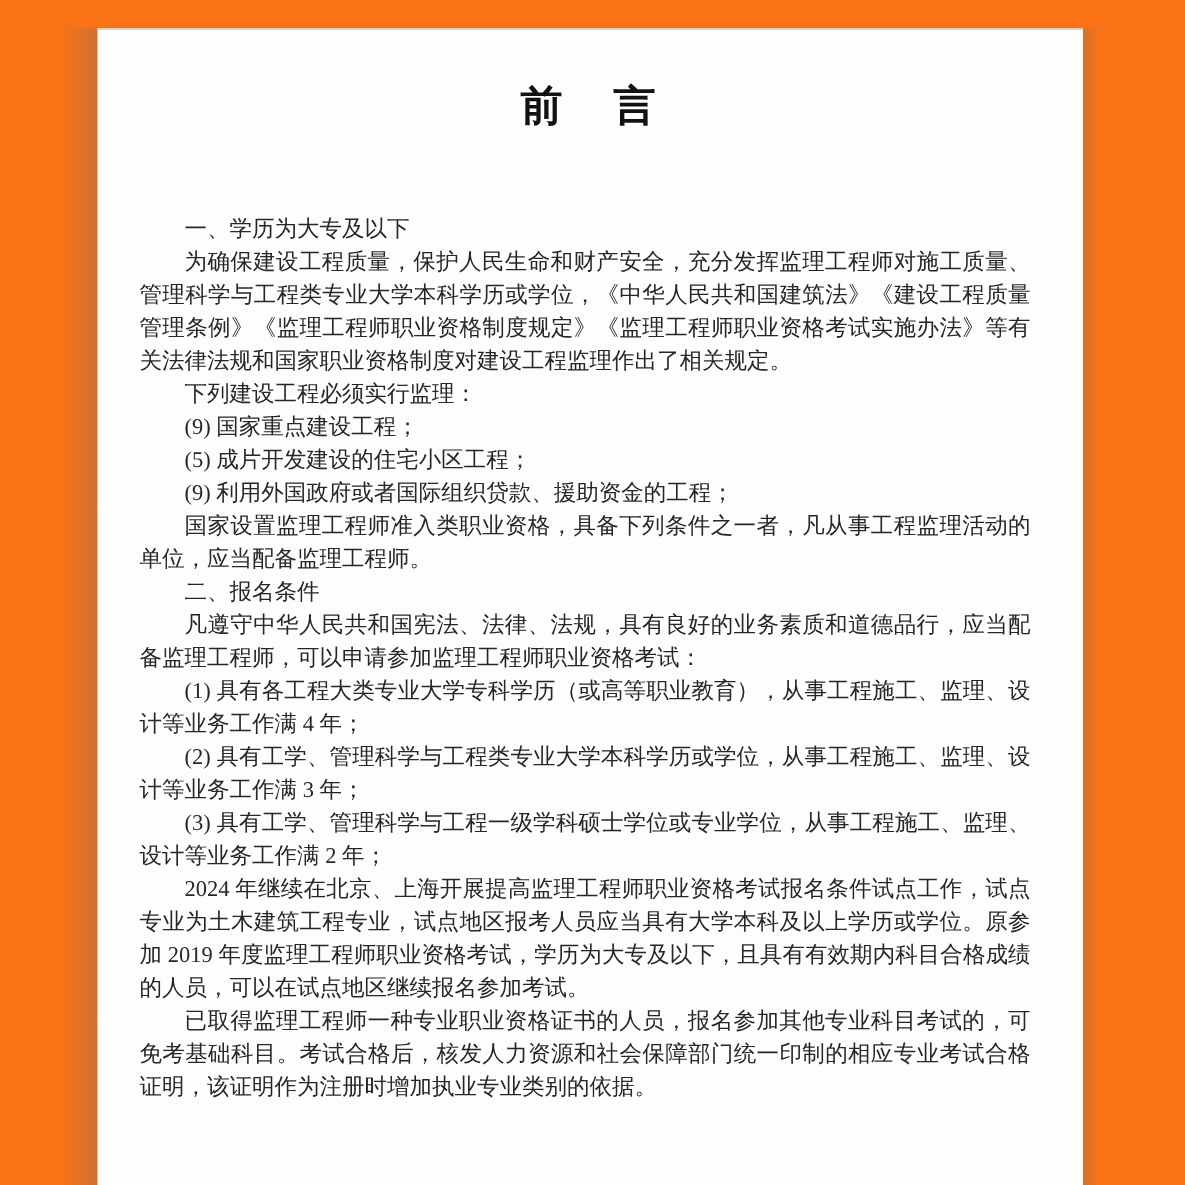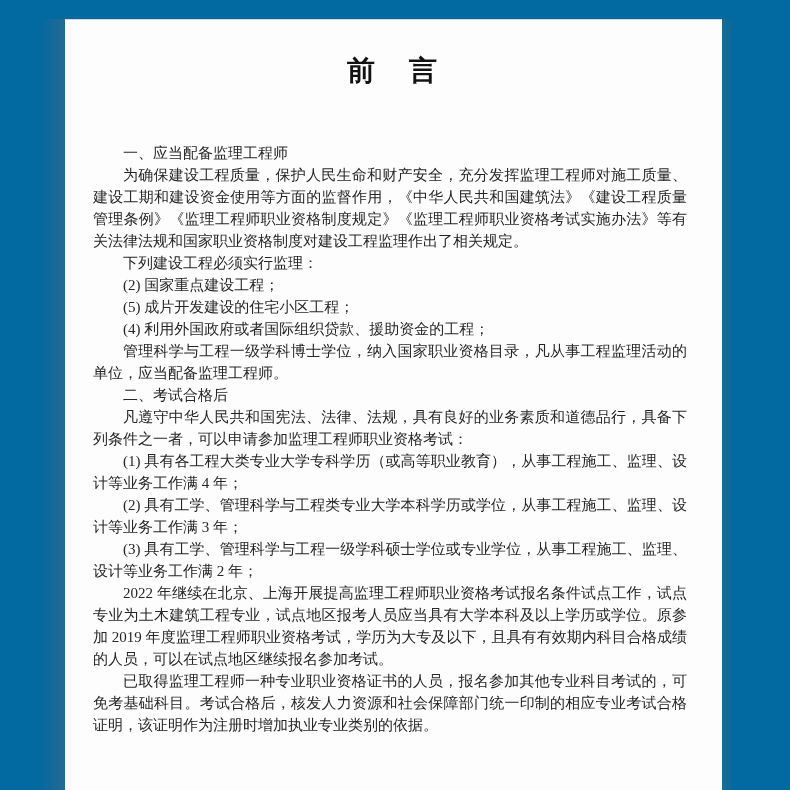--- a/index.html
+++ b/index.html
@@ -9,21 +9,21 @@
     height: 790px;
     background: #ffffff;
     overflow: hidden;
     font-family: "Liberation Serif", "DejaVu Serif", serif;
   }
   .viewport {
     position: relative;
     width: 790px;
     height: 790px;
     overflow: hidden;
-    background: #0369a1;
+    background: #f97316;
   }
   
   .edge-shadow-left {
     position: absolute;
     left: 40px;
     top: 19px;
     width: 25px;
     height: 771px;
     background: linear-gradient(to right, rgba(130,130,130,0) 0%, rgba(110,110,110,0.30) 100%);
   }
@@ -76,29 +76,29 @@
 <body>
 
 <div class="viewport">
   <div class="edge-shadow-left"></div>
   <div class="edge-shadow-right"></div>
 
   <div class="sheet">
     <div class="doc-title">前　言</div>
 
     <div class="content">
-      <p>一、应当配备监理工程师</p>
-      <p>为确保建设工程质量，保护人民生命和财产安全，充分发挥监理工程师对施工质量、建设工期和建设资金使用等方面的监督作用，《中华人民共和国建筑法》《建设工程质量管理条例》《监理工程师职业资格制度规定》《监理工程师职业资格考试实施办法》等有关法律法规和国家职业资格制度对建设工程监理作出了相关规定。</p>
+      <p>一、学历为大专及以下</p>
+      <p>为确保建设工程质量，保护人民生命和财产安全，充分发挥监理工程师对施工质量、管理科学与工程类专业大学本科学历或学位，《中华人民共和国建筑法》《建设工程质量管理条例》《监理工程师职业资格制度规定》《监理工程师职业资格考试实施办法》等有关法律法规和国家职业资格制度对建设工程监理作出了相关规定。</p>
       <p>下列建设工程必须实行监理：</p>
-      <p>(2) 国家重点建设工程；</p>
+      <p>(9) 国家重点建设工程；</p>
       <p>(5) 成片开发建设的住宅小区工程；</p>
-      <p>(4) 利用外国政府或者国际组织贷款、援助资金的工程；</p>
-      <p>管理科学与工程一级学科博士学位，纳入国家职业资格目录，凡从事工程监理活动的单位，应当配备监理工程师。</p>
-      <p>二、考试合格后</p>
-      <p>凡遵守中华人民共和国宪法、法律、法规，具有良好的业务素质和道德品行，具备下列条件之一者，可以申请参加监理工程师职业资格考试：</p>
+      <p>(9) 利用外国政府或者国际组织贷款、援助资金的工程；</p>
+      <p>国家设置监理工程师准入类职业资格，具备下列条件之一者，凡从事工程监理活动的单位，应当配备监理工程师。</p>
+      <p>二、报名条件</p>
+      <p>凡遵守中华人民共和国宪法、法律、法规，具有良好的业务素质和道德品行，应当配备监理工程师，可以申请参加监理工程师职业资格考试：</p>
       <p>(1) 具有各工程大类专业大学专科学历（或高等职业教育），从事工程施工、监理、设计等业务工作满 4 年；</p>
       <p>(2) 具有工学、管理科学与工程类专业大学本科学历或学位，从事工程施工、监理、设计等业务工作满 3 年；</p>
       <p>(3) 具有工学、管理科学与工程一级学科硕士学位或专业学位，从事工程施工、监理、设计等业务工作满 2 年；</p>
-      <p>2022 年继续在北京、上海开展提高监理工程师职业资格考试报名条件试点工作，试点专业为土木建筑工程专业，试点地区报考人员应当具有大学本科及以上学历或学位。原参加 2019 年度监理工程师职业资格考试，学历为大专及以下，且具有有效期内科目合格成绩的人员，可以在试点地区继续报名参加考试。</p>
+      <p>2024 年继续在北京、上海开展提高监理工程师职业资格考试报名条件试点工作，试点专业为土木建筑工程专业，试点地区报考人员应当具有大学本科及以上学历或学位。原参加 2019 年度监理工程师职业资格考试，学历为大专及以下，且具有有效期内科目合格成绩的人员，可以在试点地区继续报名参加考试。</p>
       <p>已取得监理工程师一种专业职业资格证书的人员，报名参加其他专业科目考试的，可免考基础科目。考试合格后，核发人力资源和社会保障部门统一印制的相应专业考试合格证明，该证明作为注册时增加执业专业类别的依据。</p>
     </div>
   </div>
 </div>
 
 </body></html>

